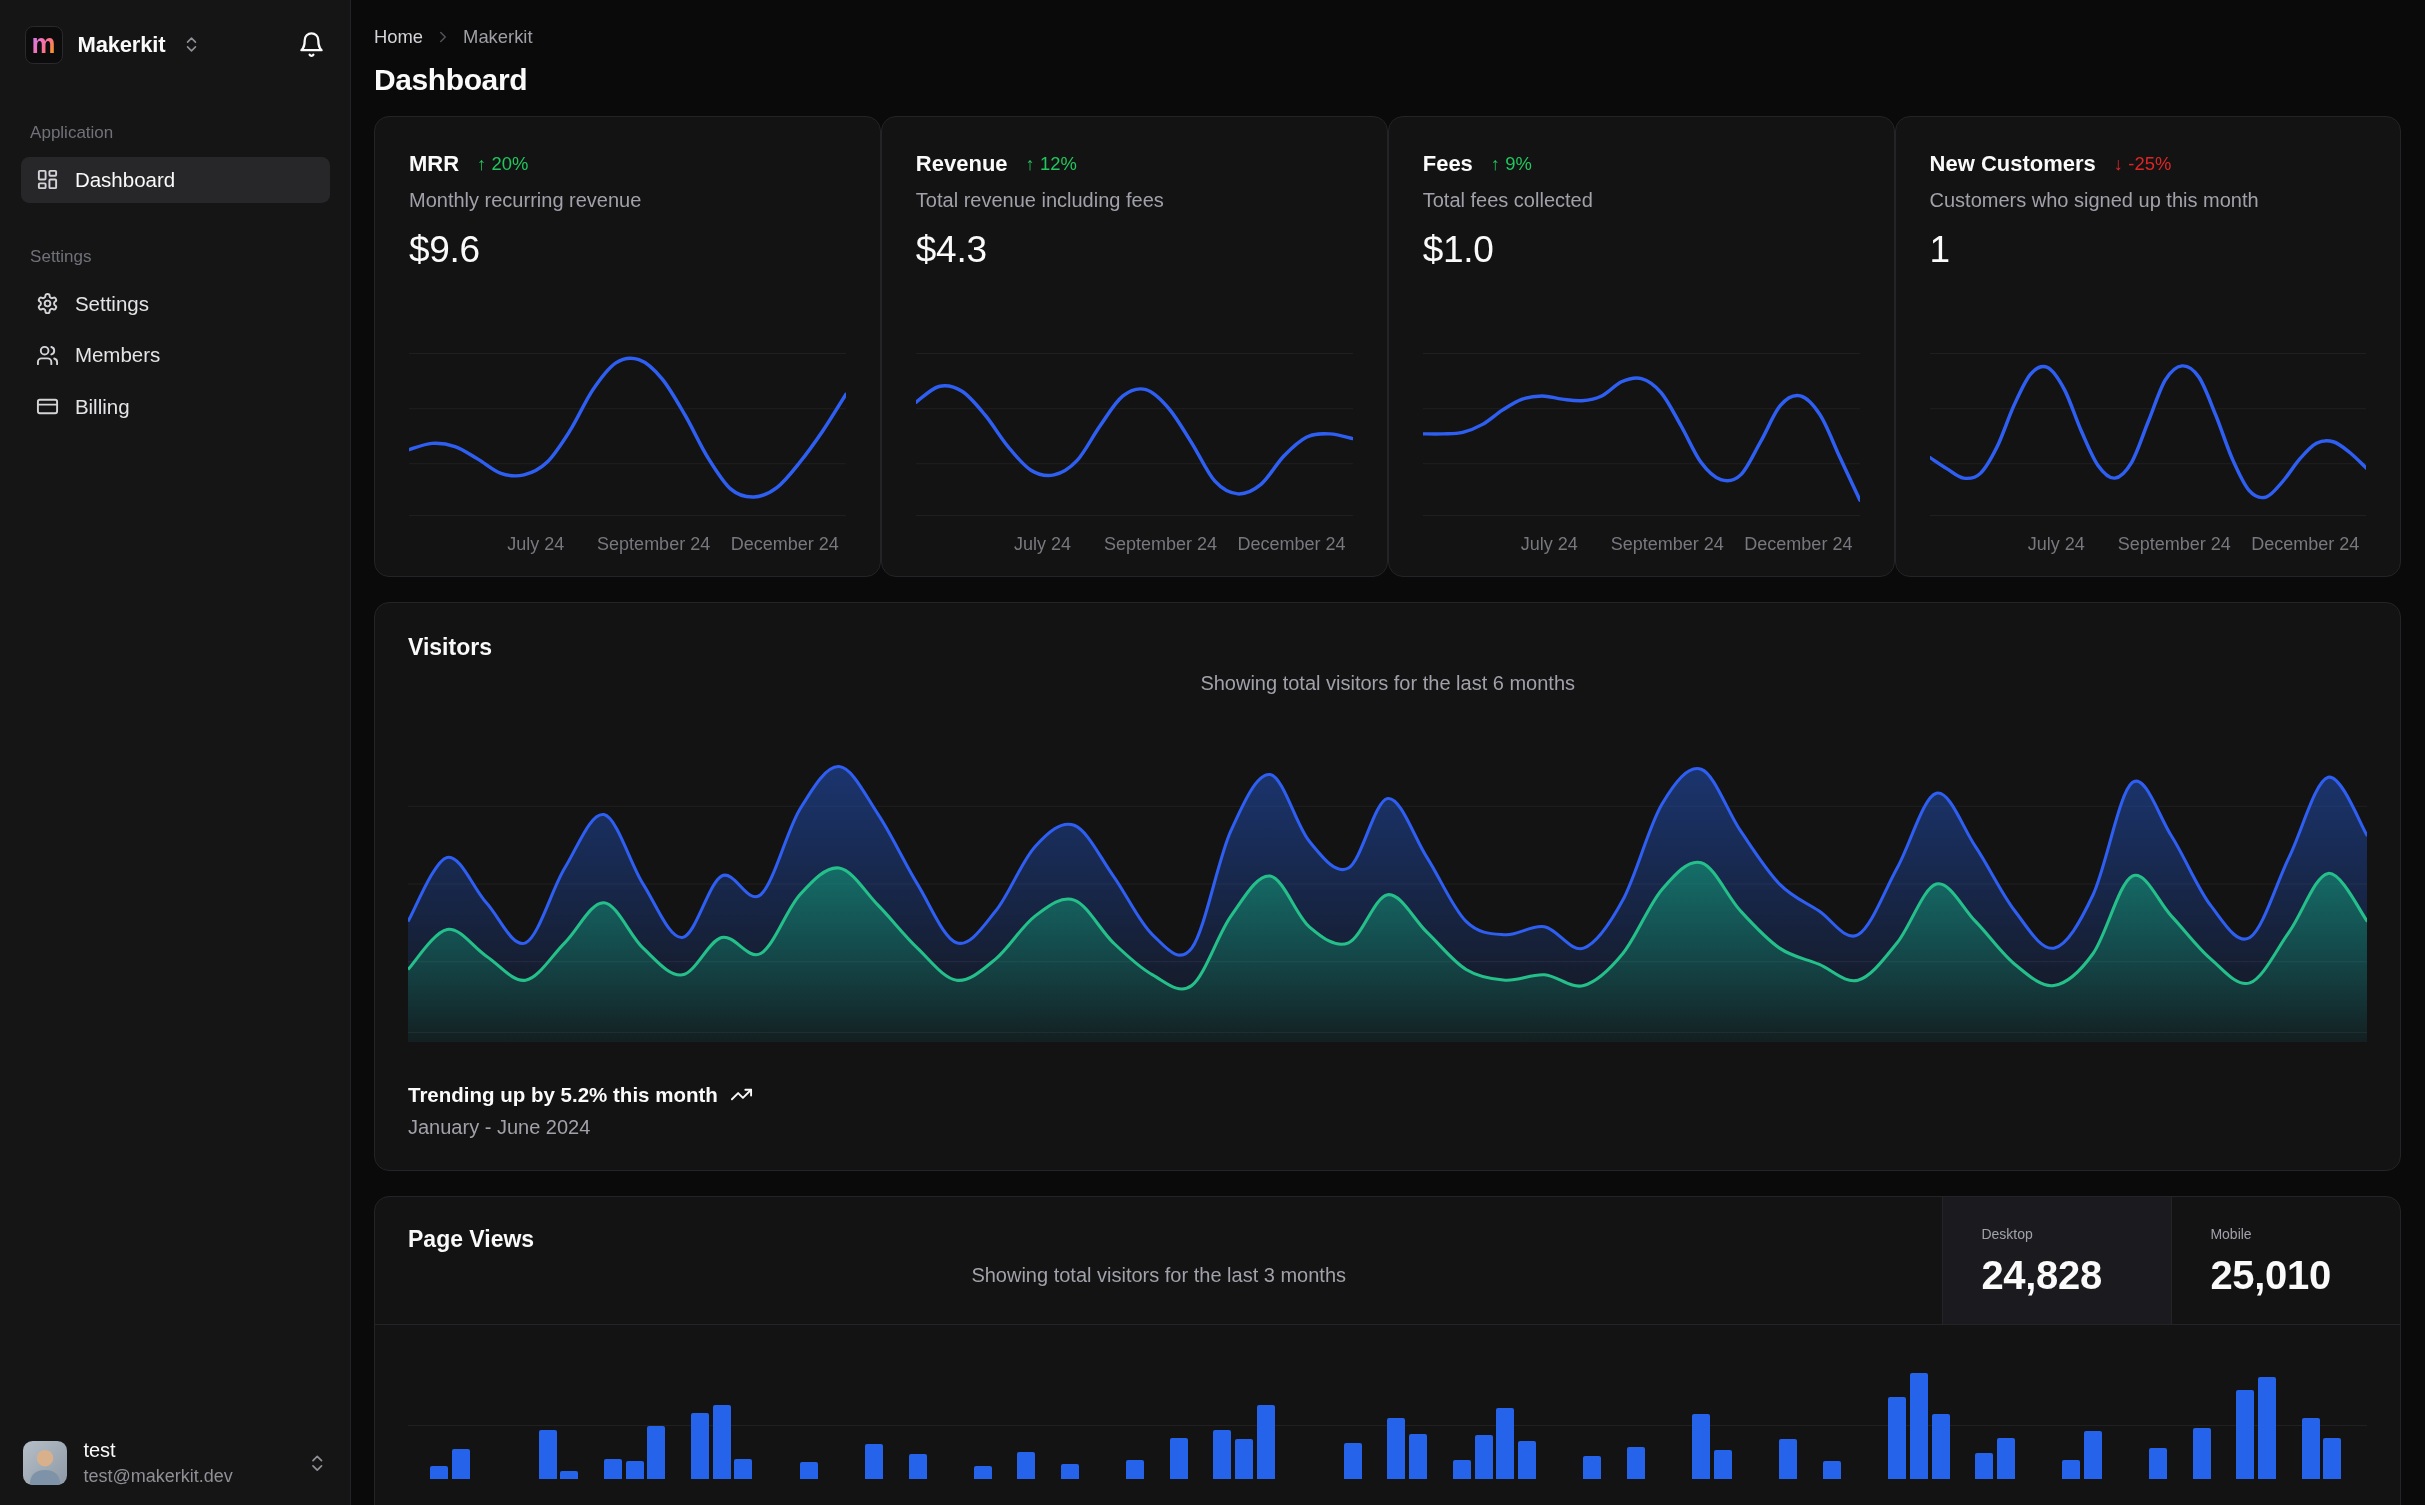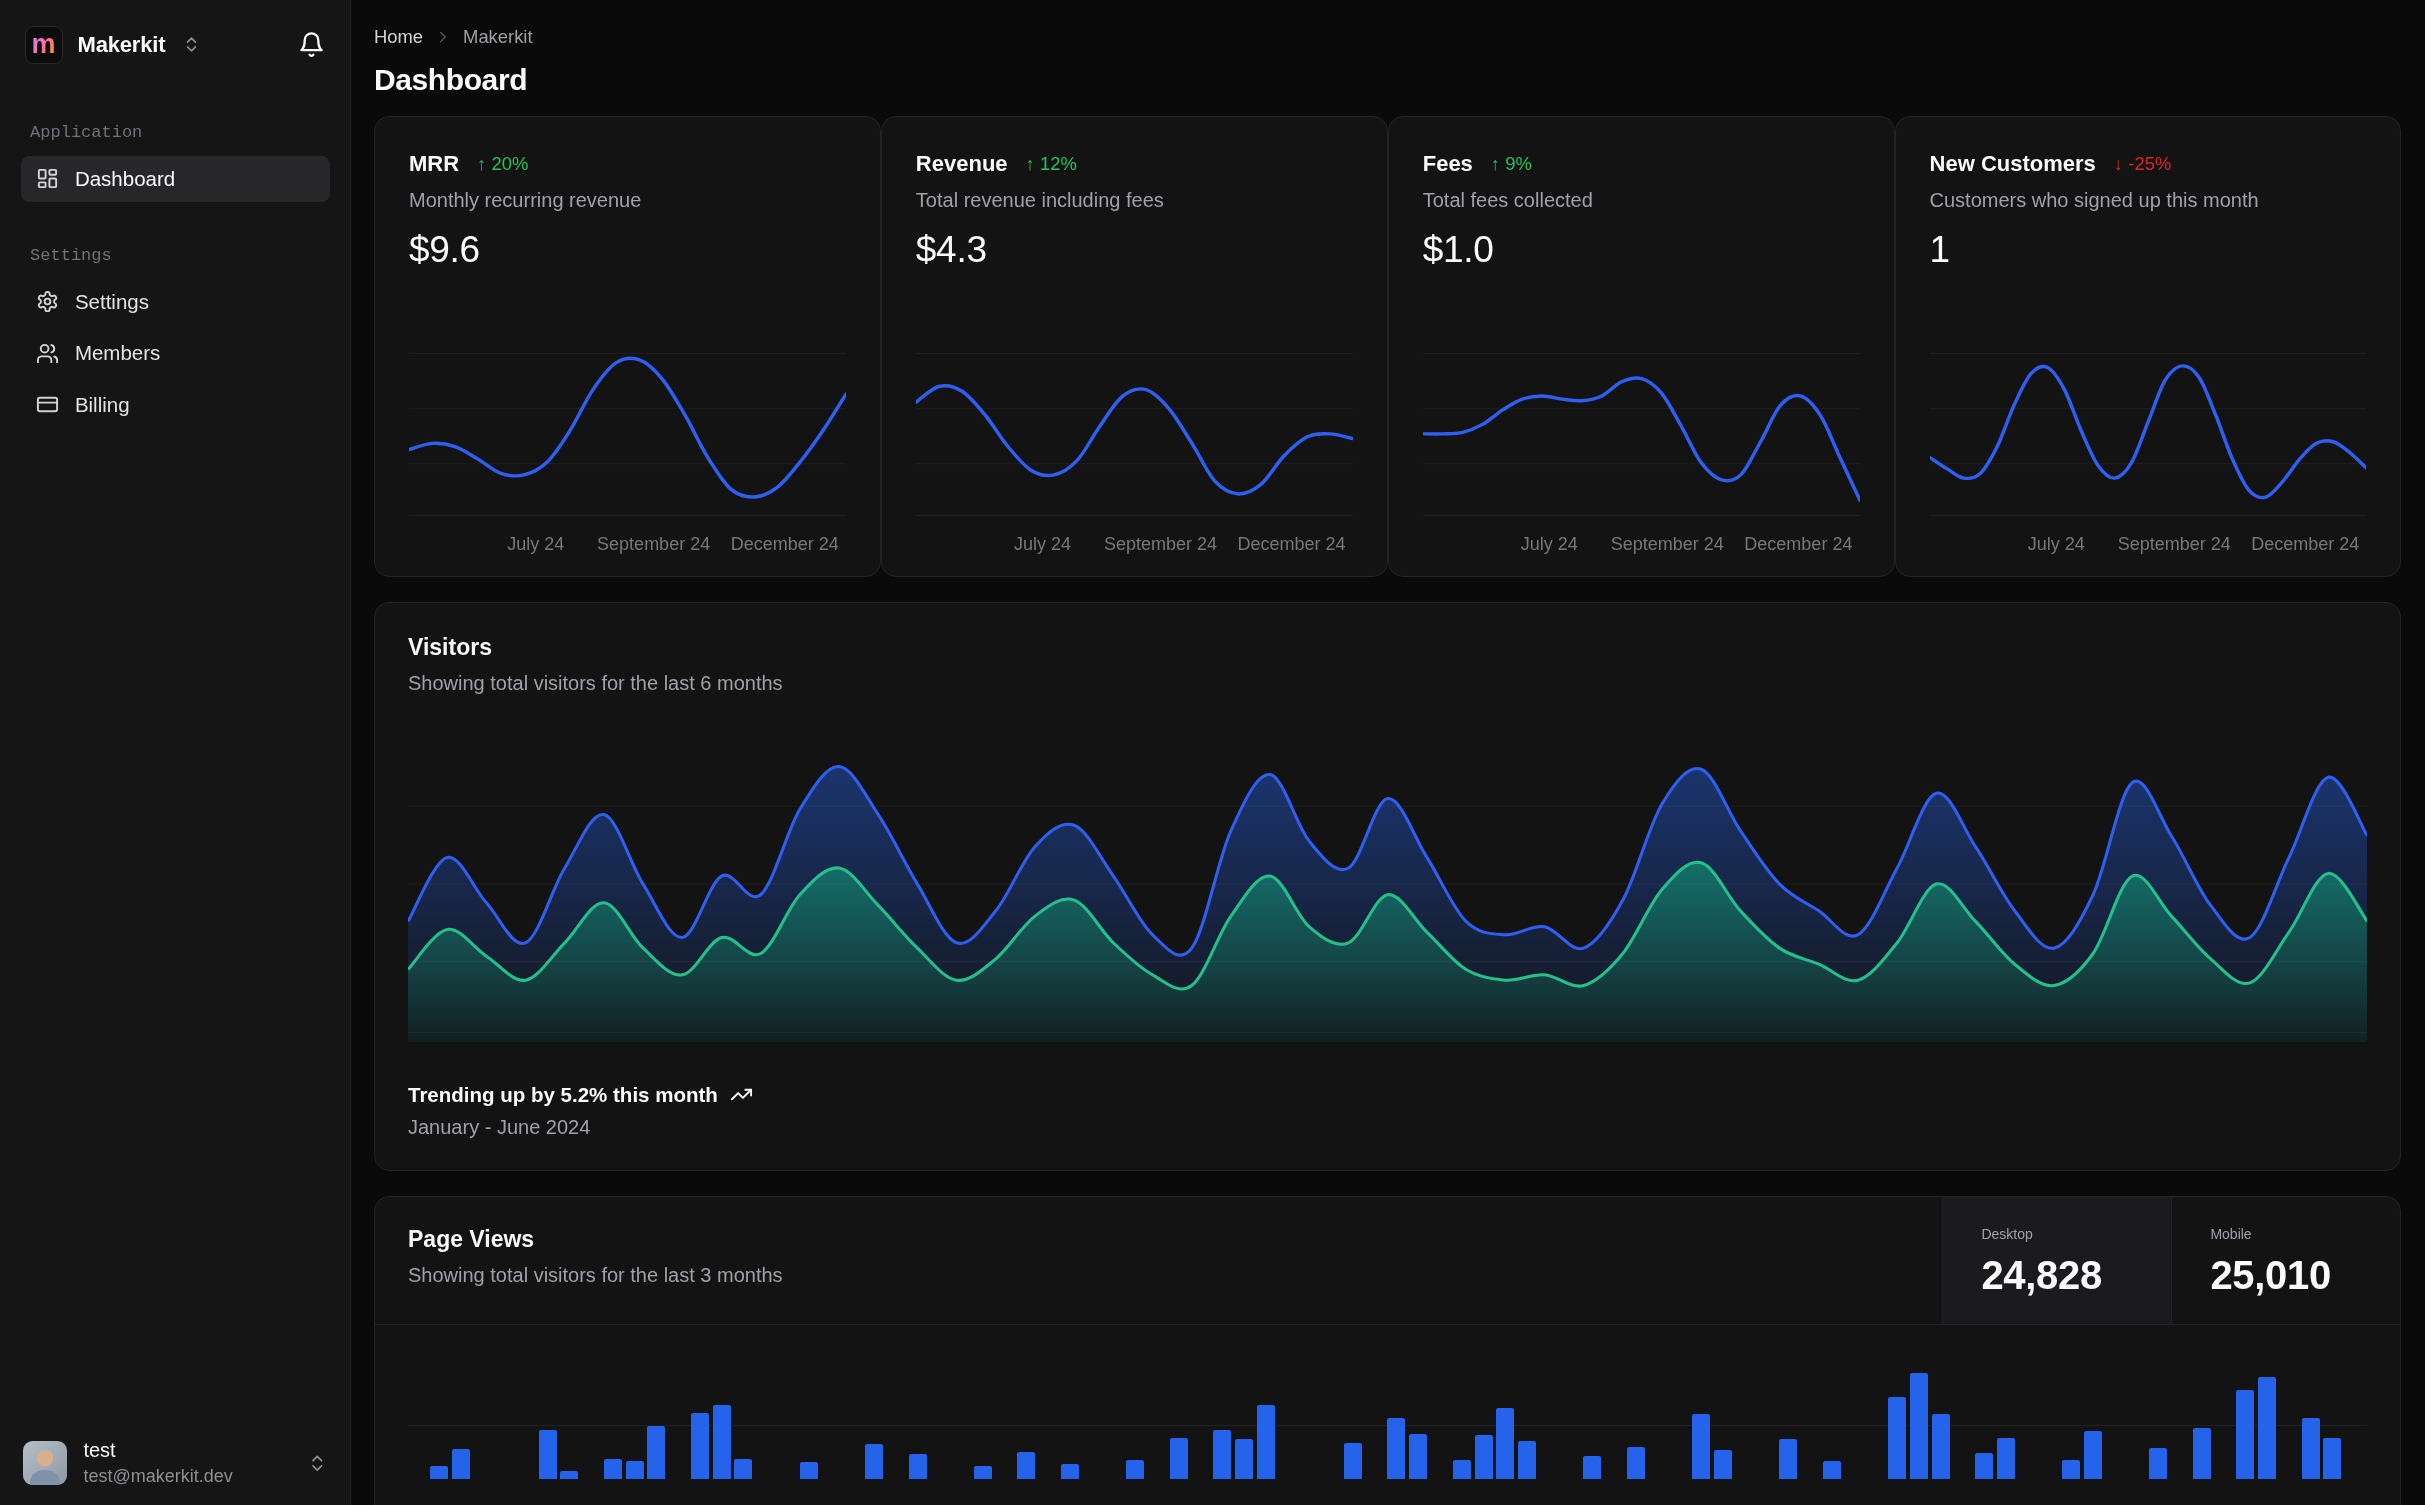--- a/index.html
+++ b/index.html
@@ -23,21 +23,21 @@
   .logo-m {
     font-size:27px; font-weight:800; line-height:1;
     background:linear-gradient(120deg,#c084fc 0%,#f472b6 40%,#fb7185 60%,#f59e0b 90%);
     -webkit-background-clip:text; background-clip:text; color:transparent;
   }
   .brand-name { font-size:22px; font-weight:600; letter-spacing:-0.2px; }
   .icon { display:inline-flex; align-items:center; justify-content:center; }
   .icon svg { display:block; }
   .brand-caret { color:#8f8f96; margin-left:1.4px; }
   .bell { margin-left:auto; color:#fafafa; cursor:pointer; }
-  .nav-group-label { font-size:17px; color:#71717a; margin:57px 9.6px 13.6px; font-weight:500;font-family:Liberation Mono, monospace; }
+  .nav-group-label { font-size:17px; color:#71717a; margin:57px 9.6px 13.6px; font-weight:500; }
   .nav-group-label.second { margin-top:44px; }
   .nav-list { display:flex; flex-direction:column; gap:5.5px; }
   .nav-item {
     display:flex; align-items:center; gap:16.4px; height:46px;
     padding:0 15px; border-radius:8.2px; font-size:20.5px; color:#e4e4e7; cursor:pointer;
   }
   .nav-item .icon { color:#d4d4d8; }
   .nav-item.active { background:#27272a; color:#fafafa; }
   .user-footer {
     position:absolute; left:0; right:0; bottom:0;
@@ -74,21 +74,21 @@
   .spark-wrap svg { width:100%; height:100%; }
   .axis-row { position:relative; height:29px; margin-top:6.8px; }
   .axis-label {
     position:absolute; transform:translateX(-50%); white-space:nowrap;
     font-size:18px; color:#77777e; top:5.5px;
   }
   .axis-label.l1 { left:29%; } .axis-label.l2 { left:56%; } .axis-label.l3 { left:86%; }
 
   .visitors-card { margin-top:24.6px; padding:31px 33px 31px; }
   .section-title { font-size:23px; font-weight:600; }
-  .section-subtitle { margin-top:11px; font-size:20px; color:#a1a1aa; }
+  .section-subtitle { margin-top:11px; font-size:20px; color:#a1a1aa;text-align:center; }
   .visitors-chart { margin-top:35px; height:312px; }
   .visitors-chart svg { width:100%; height:100%; }
   .trend-row { margin-top:41px; display:flex; align-items:center; gap:12.3px; font-size:20.5px; font-weight:600; }
   .trend-row .icon { color:#fafafa; }
   .period { margin-top:9.6px; font-size:20px; color:#a1a1aa; }
 
   .pageviews-card { margin-top:24.6px; height:437px; overflow:hidden; display:flex; flex-direction:column; }
   .pv-header { display:flex; align-items:stretch; border-bottom:1.4px solid #242428; min-height:128px; }
   .pv-titles { flex:1; padding:29px 33px; }
   .pv-tabs { display:flex; }

